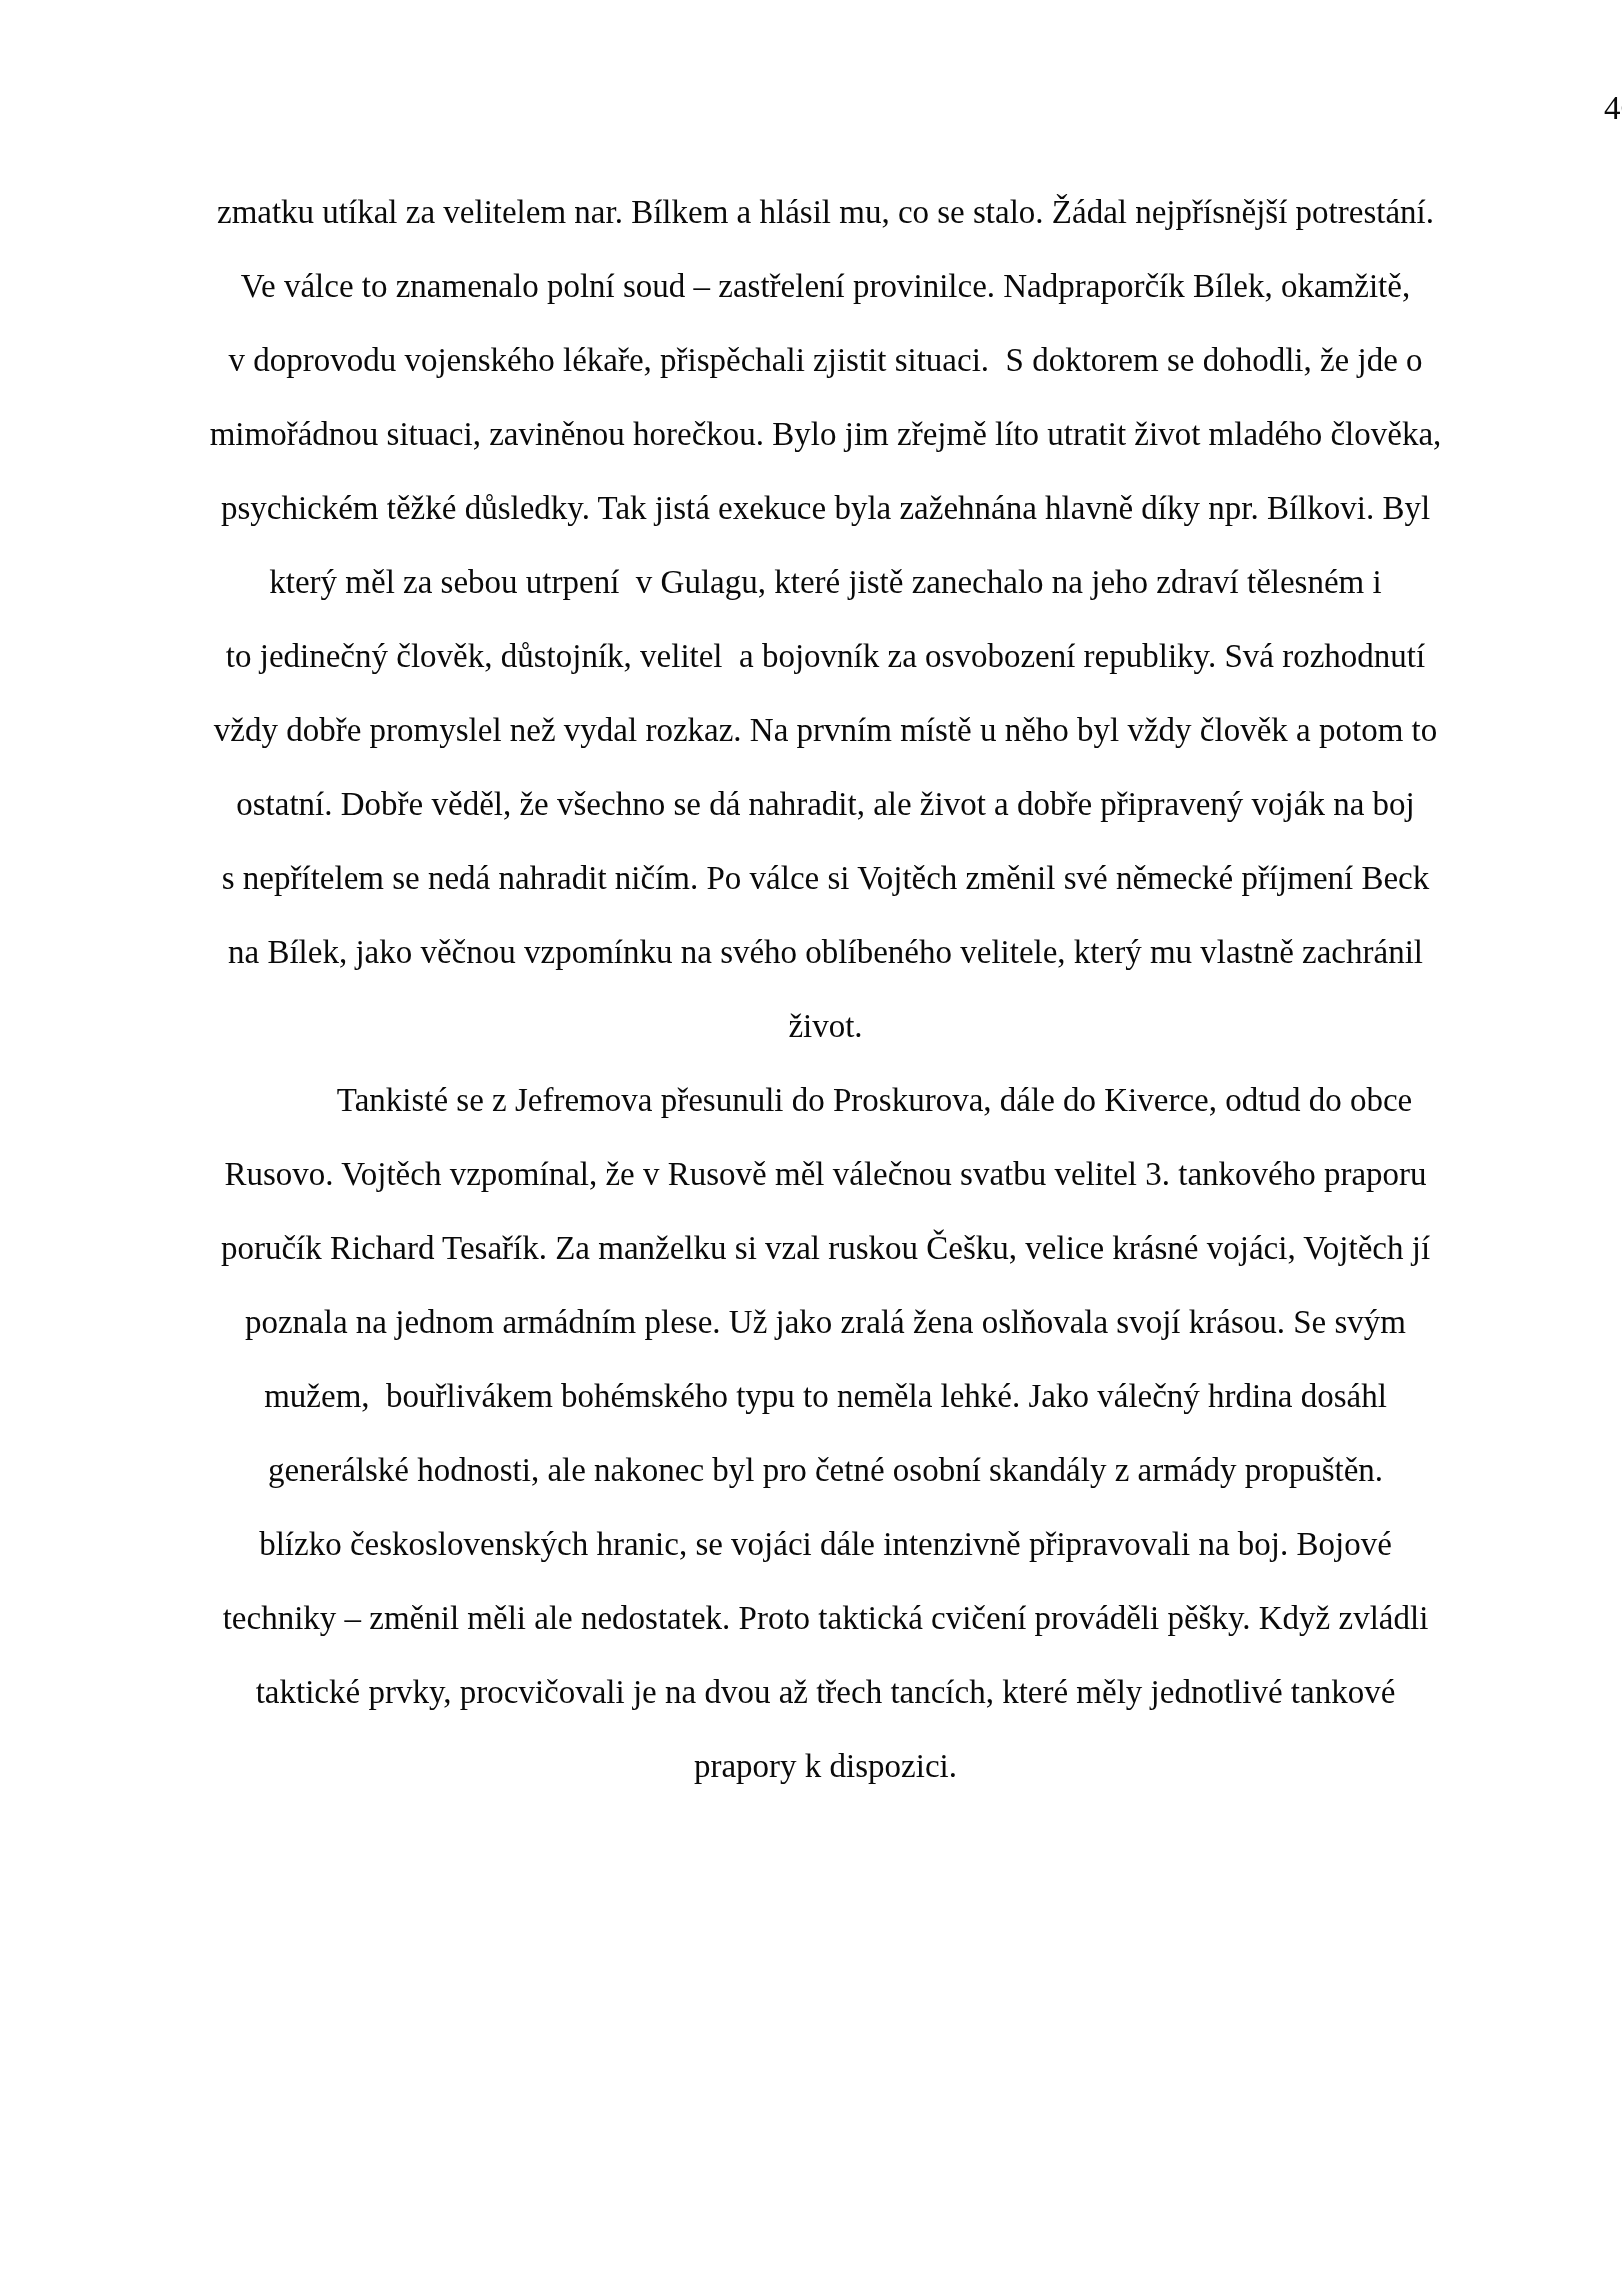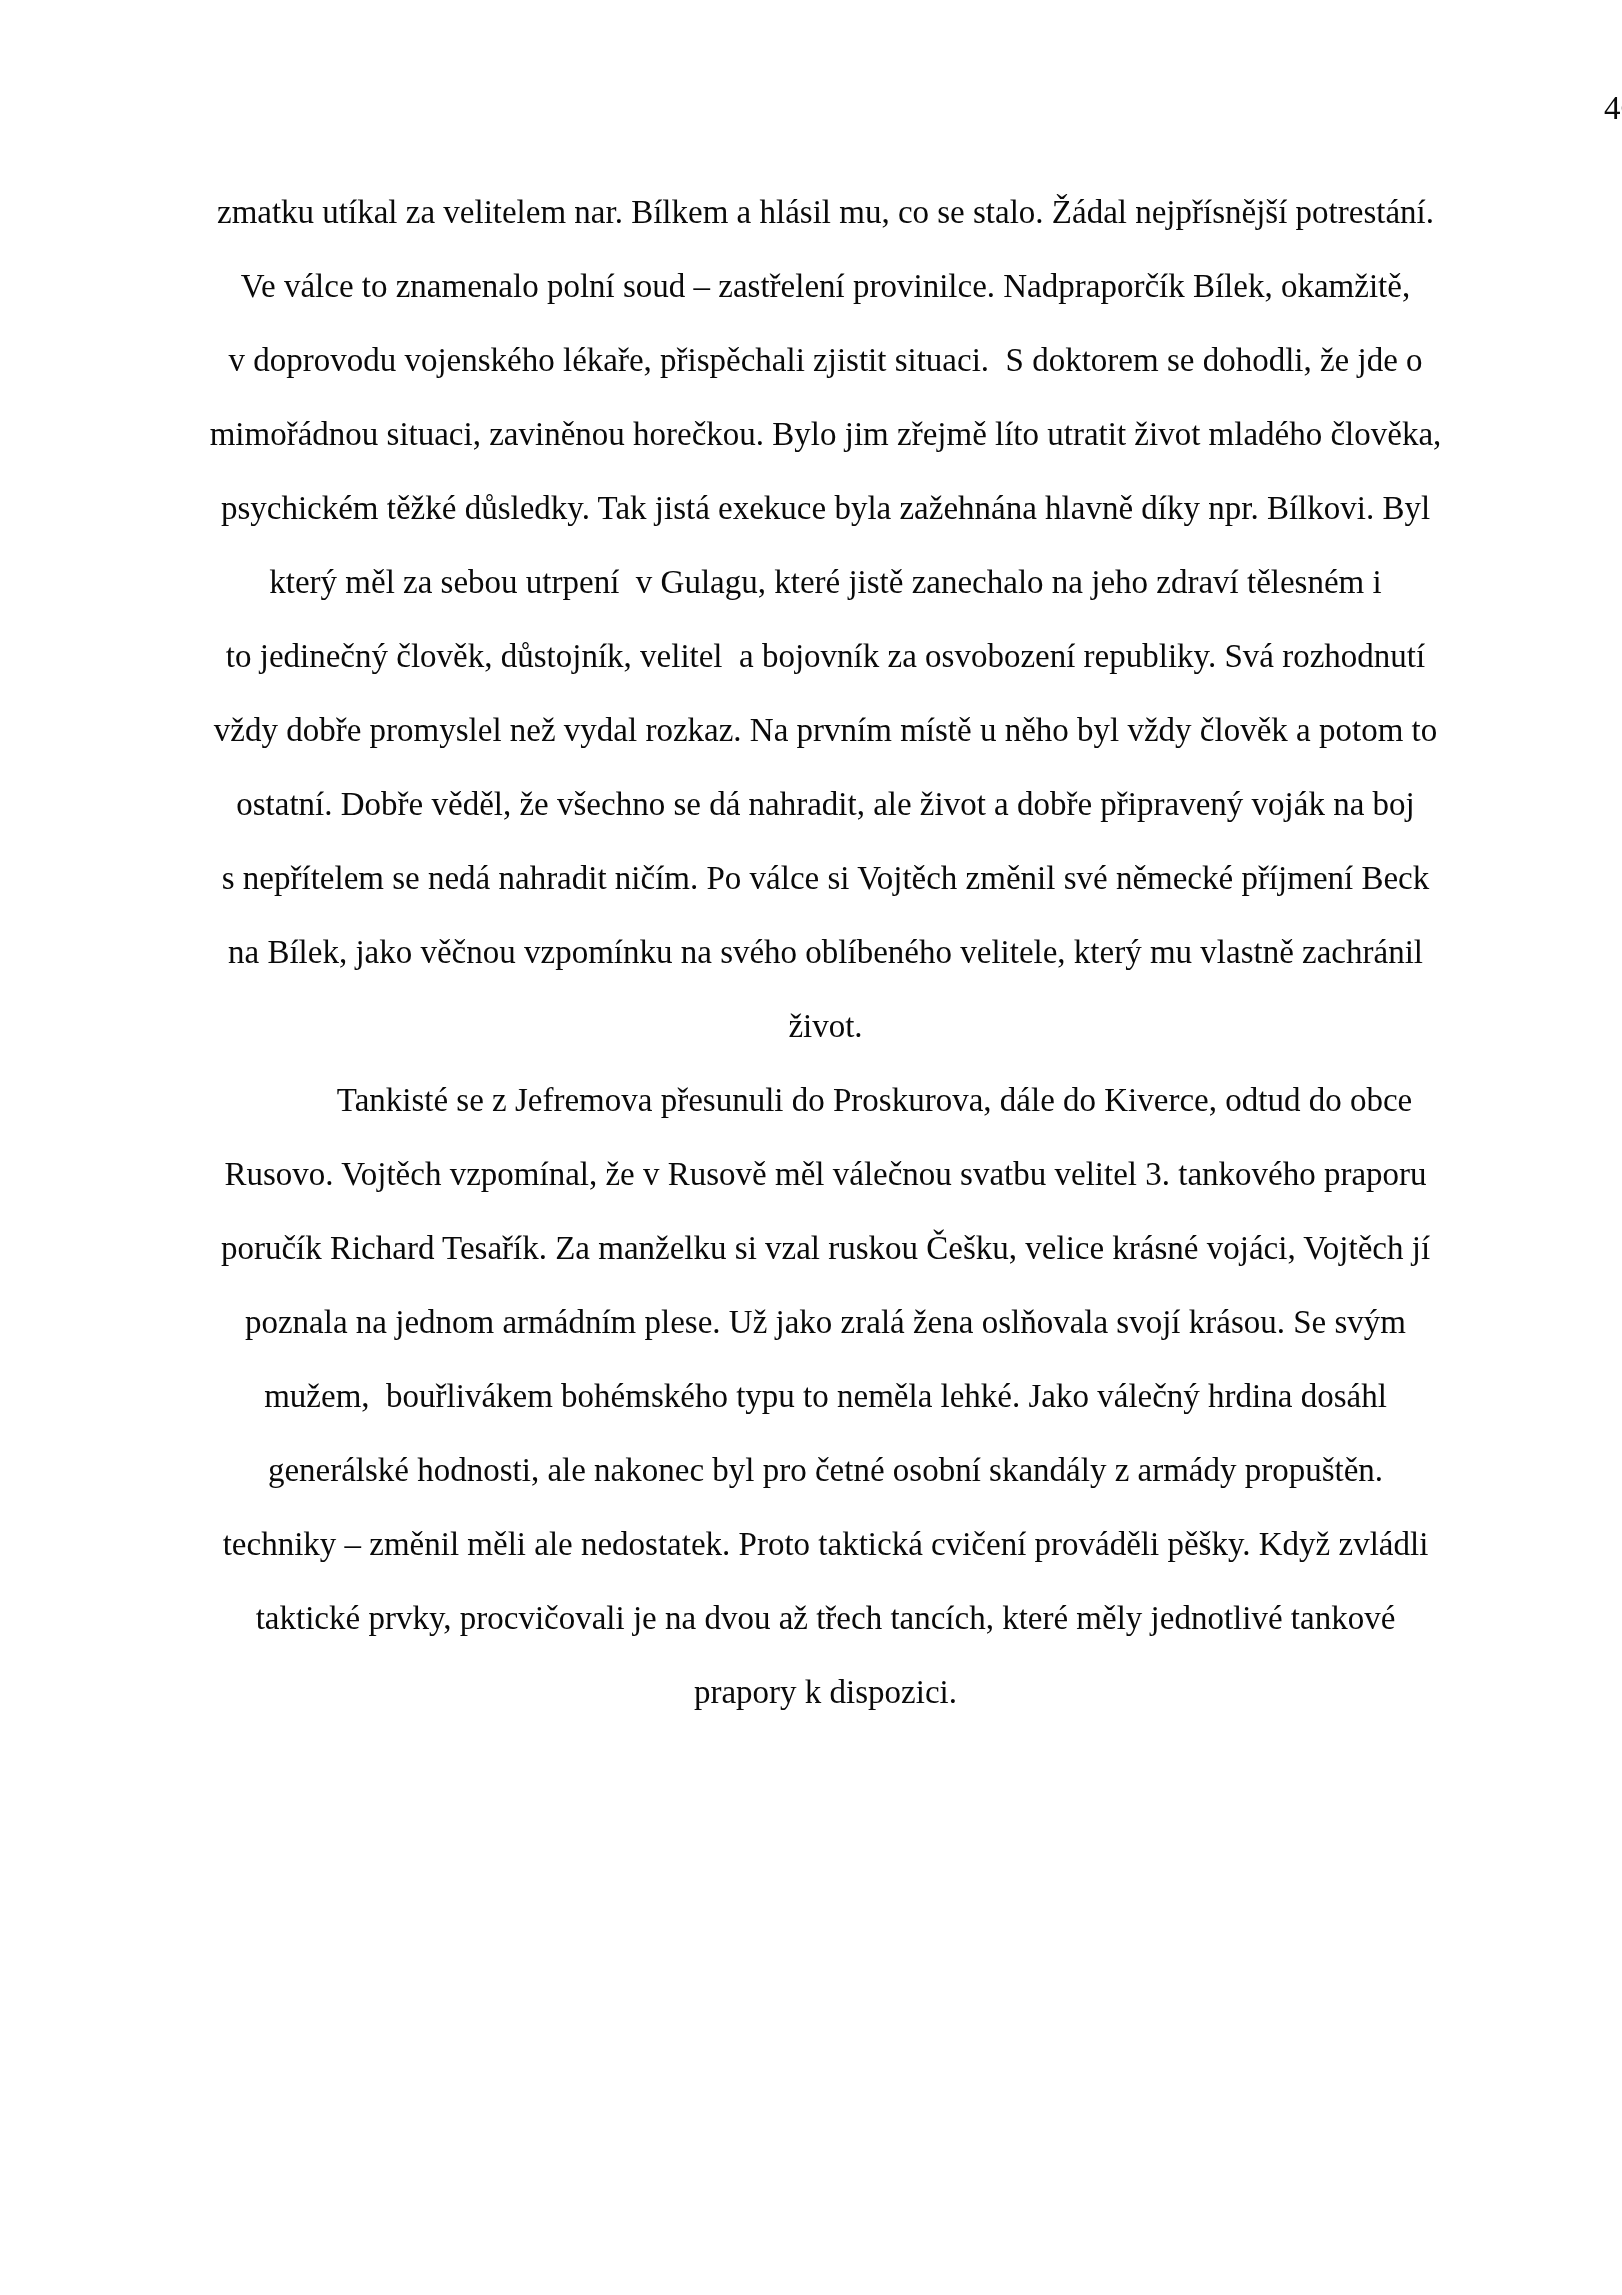--- a/index.html
+++ b/index.html
@@ -60,18 +60,19 @@
       <div class="line">ostatní. Dobře věděl, že všechno se dá nahradit, ale život a dobře připravený voják na boj</div>
       <div class="line">s nepřítelem se nedá nahradit ničím. Po válce si Vojtěch změnil své německé příjmení Beck</div>
       <div class="line">na Bílek, jako věčnou vzpomínku na svého oblíbeného velitele, který mu vlastně zachránil</div>
       <div class="line">život.</div>
       <div class="line indent">Tankisté se z Jefremova přesunuli do Proskurova, dále do Kiverce, odtud do obce</div>
       <div class="line">Rusovo. Vojtěch vzpomínal, že v Rusově měl válečnou svatbu velitel 3. tankového praporu</div>
       <div class="line">poručík Richard Tesařík. Za manželku si vzal ruskou Češku, velice krásné vojáci, Vojtěch jí</div>
       <div class="line">poznala na jednom armádním plese. Už jako zralá žena oslňovala svojí krásou. Se svým</div>
       <div class="line">mužem,  bouřlivákem bohémského typu to neměla lehké. Jako válečný hrdina dosáhl</div>
       <div class="line">generálské hodnosti, ale nakonec byl pro četné osobní skandály z armády propuštěn.</div>
+      <div class="line">blízko československých hranic, se vojáci dále intenzivně připravovali na boj. Bojové</div>
       <div class="line">techniky – změnil měli ale nedostatek. Proto taktická cvičení prováděli pěšky. Když zvládli</div>
       <div class="line">taktické prvky, procvičovali je na dvou až třech tancích, které měly jednotlivé tankové</div>
       <div class="line">prapory k dispozici.</div>
     </div>
 </div>
 
 
 </body></html>

